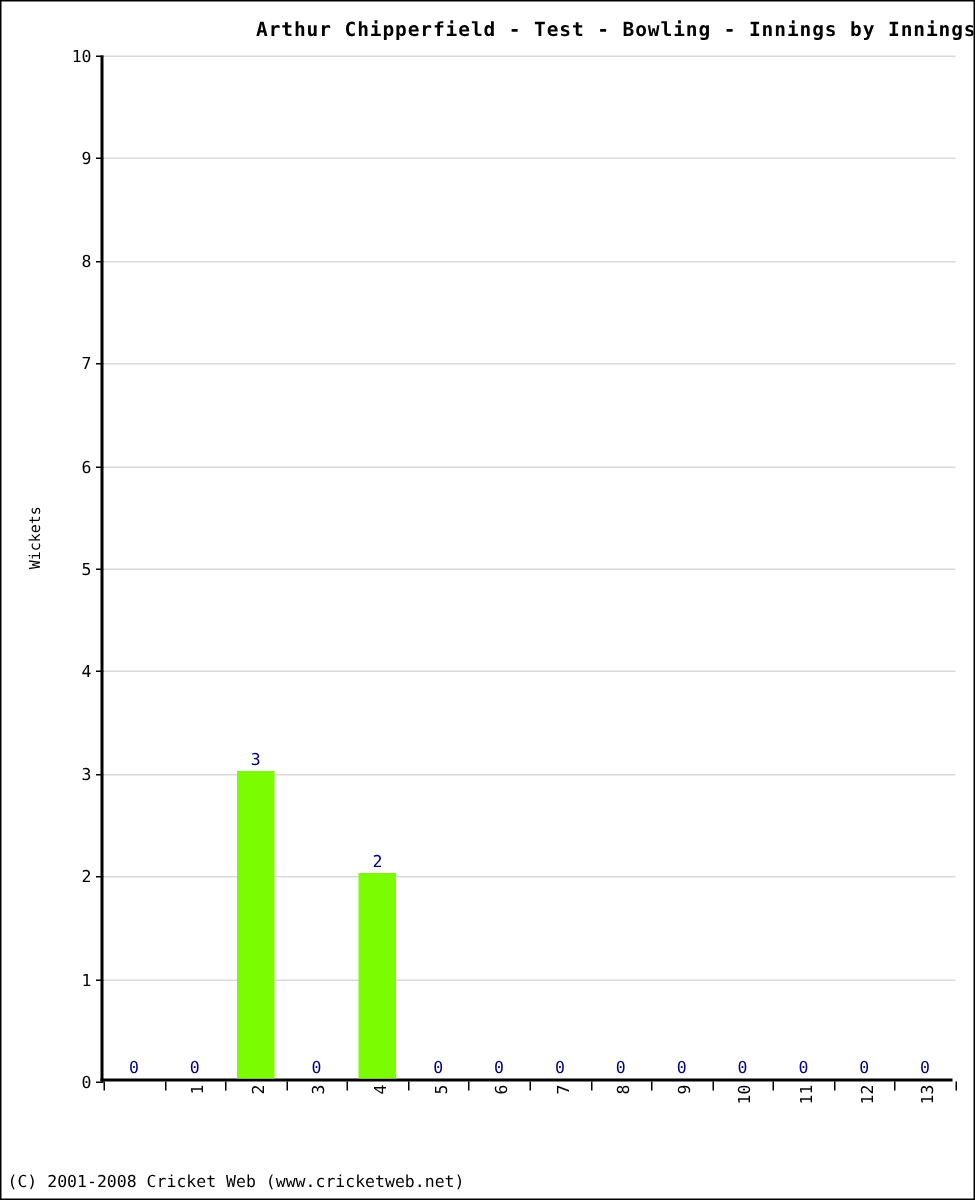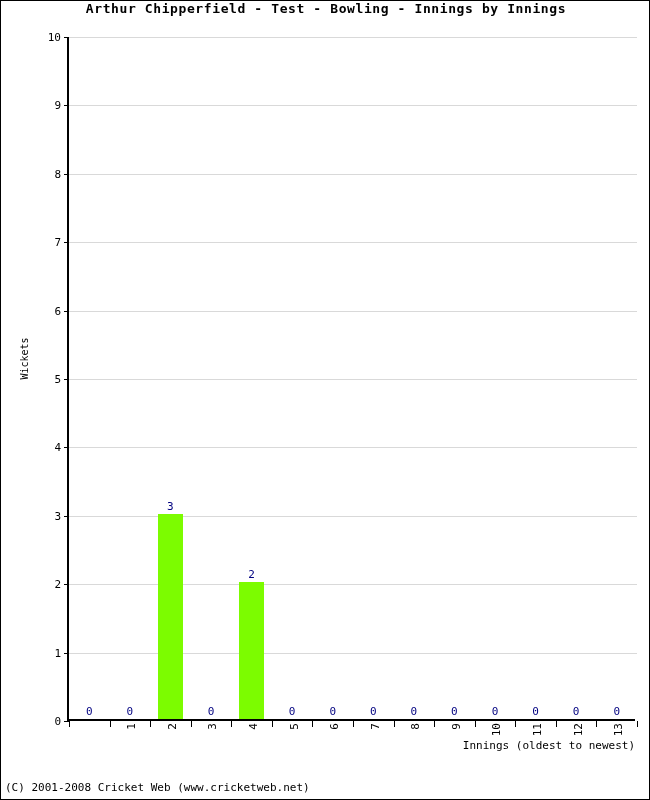--- a/index.html
+++ b/index.html
@@ -15,23 +15,23 @@
     width: 650px;
     height: 800px;
     background: #ffffff;
     border: 1px solid #000000;
     box-sizing: border-box;
     overflow: hidden;
   }
   #chart-title {
     position: absolute;
     left: 0;
-    top: 0;
+    top: 12px;
     width: 650px;
-    text-align: center;
+    text-align: right;
     font-size: 13px;
     font-weight: bold;
     color: #000000;
     letter-spacing: 0.6px;
     white-space: nowrap;
   }
   
   #plot-area {
     position: absolute;
     left: 66px;
@@ -239,16 +239,15 @@
       <div class="xtick-label" style="left: 228.143px;">6</div>
       <div class="xtick-label" style="left: 268.714px;">7</div>
       <div class="xtick-label" style="left: 309.286px;">8</div>
       <div class="xtick-label" style="left: 349.857px;">9</div>
       <div class="xtick-label" style="left: 390.429px;">10</div>
       <div class="xtick-label" style="left: 431px;">11</div>
       <div class="xtick-label" style="left: 471.571px;">12</div>
       <div class="xtick-label" style="left: 512.143px;">13</div>
     </div>
 
-  <div id="x-axis-title">Innings (oldest to newest)</div>
 
   <div id="footer-note">(C) 2001-2008 Cricket Web (www.cricketweb.net)</div>
 </div>
 
 </body></html>

